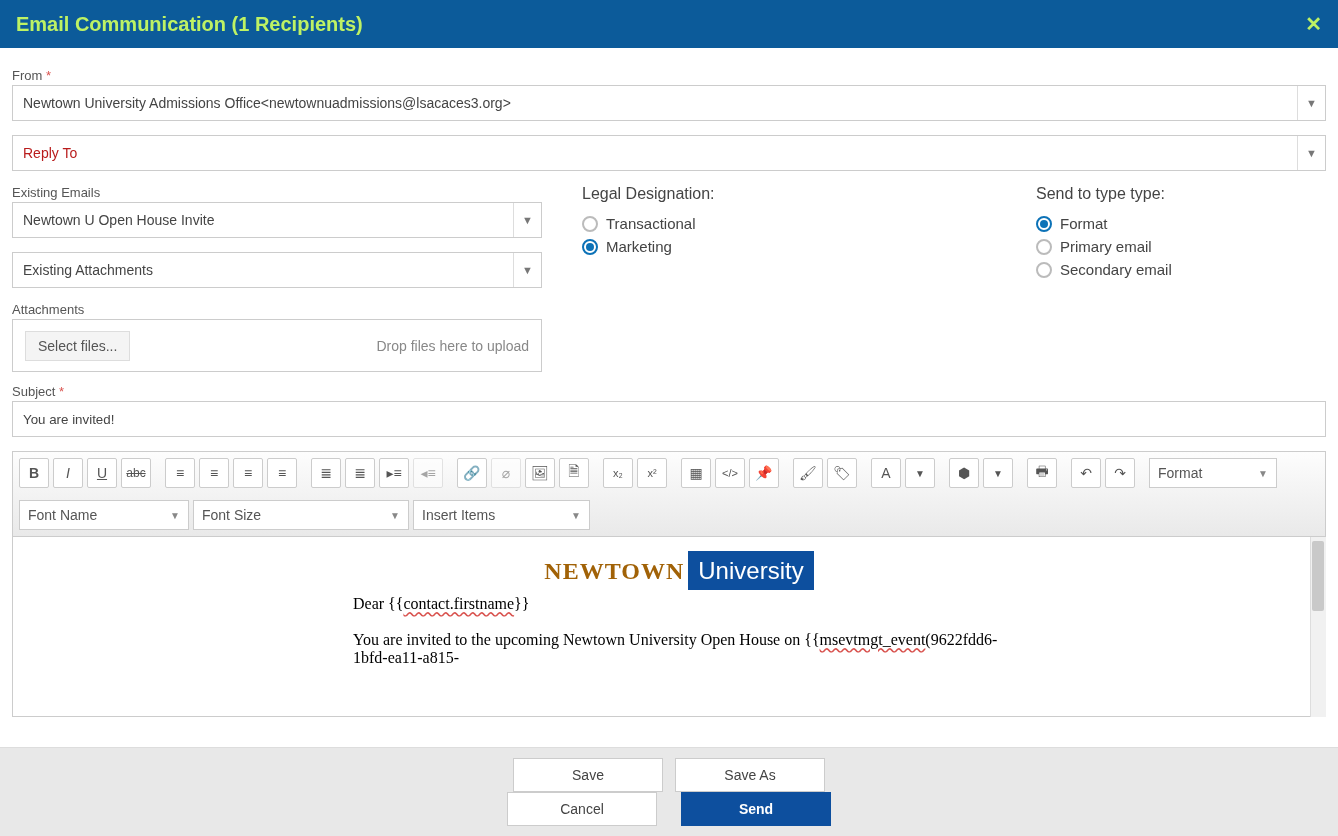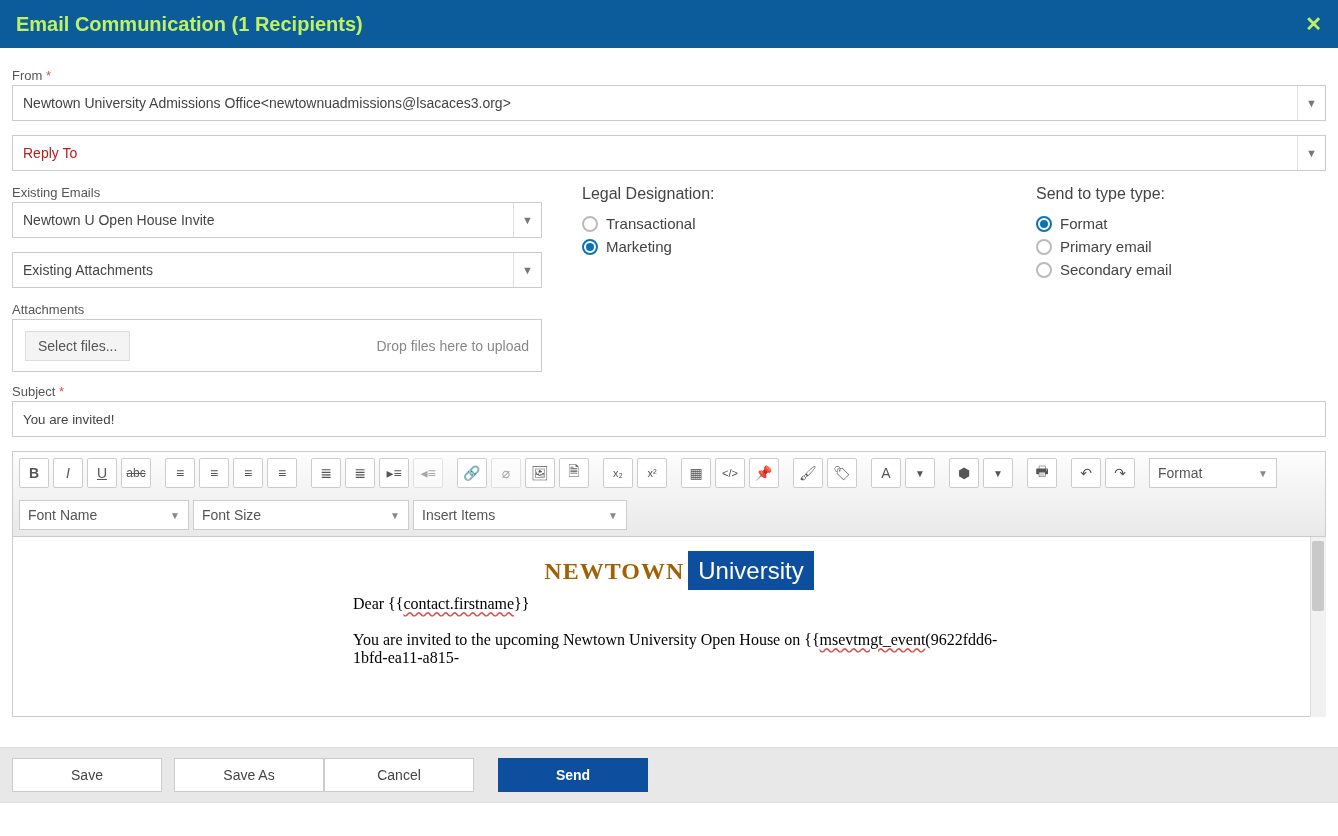--- a/index.html
+++ b/index.html
@@ -88,21 +88,21 @@
     color:#a16207; letter-spacing:1px; font-size:24px;
   }
   .logo-right {
     background:#0d4f9e; color:#fff; font-size:24px; padding:6px 10px;
     font-family: Arial, sans-serif; margin-left:4px;
   }
   .wavy { text-decoration: underline wavy #d9534f; text-underline-offset:2px;}
   .footer {
     background:#e8e8e8; padding:10px 12px; display:flex;
     justify-content:flex-start; align-items:center; margin-top:18px;
-    border-top:1px solid #ddd; border-bottom:1px solid #ddd;
+    border-top:1px solid #ddd; border-bottom:1px solid #ddd;flex-direction:column;
   }
   .fbtns-left { display:flex; gap:12px;}
   .fbtns-right { display:flex; gap:24px;}
   .fbtn {
     width:150px; height:34px; border:1px solid #ccc; background:#fff;
     display:flex; align-items:center; justify-content:center; cursor:pointer;
     color:#444;
   }
   .fbtn.primary { background:#0d4f9e; border-color:#0d4f9e; color:#fff; font-weight:600;}
   .scroll-shadow {
@@ -255,21 +255,21 @@
 
     <div style="flex-basis:100%; height:4px;"></div>
     <div class="tdd" style="width:170px">
       <span>Font Name</span>
       <span class="sm-caret">▼</span>
     </div>
     <div class="tdd" style="width:216px">
       <span>Font Size</span>
       <span class="sm-caret">▼</span>
     </div>
-    <div class="tdd" style="width:214px">
+    <div class="tdd" style="width:177px">
       <span>Insert Items</span>
       <span class="sm-caret">▼</span>
     </div>
   </div>
 
   <div class="editor-wrap">
     <div class="editor">
       <div class="logo-line">
         <span class="logo-left">NEWTOWN</span><span class="logo-right">University</span>
       </div>

